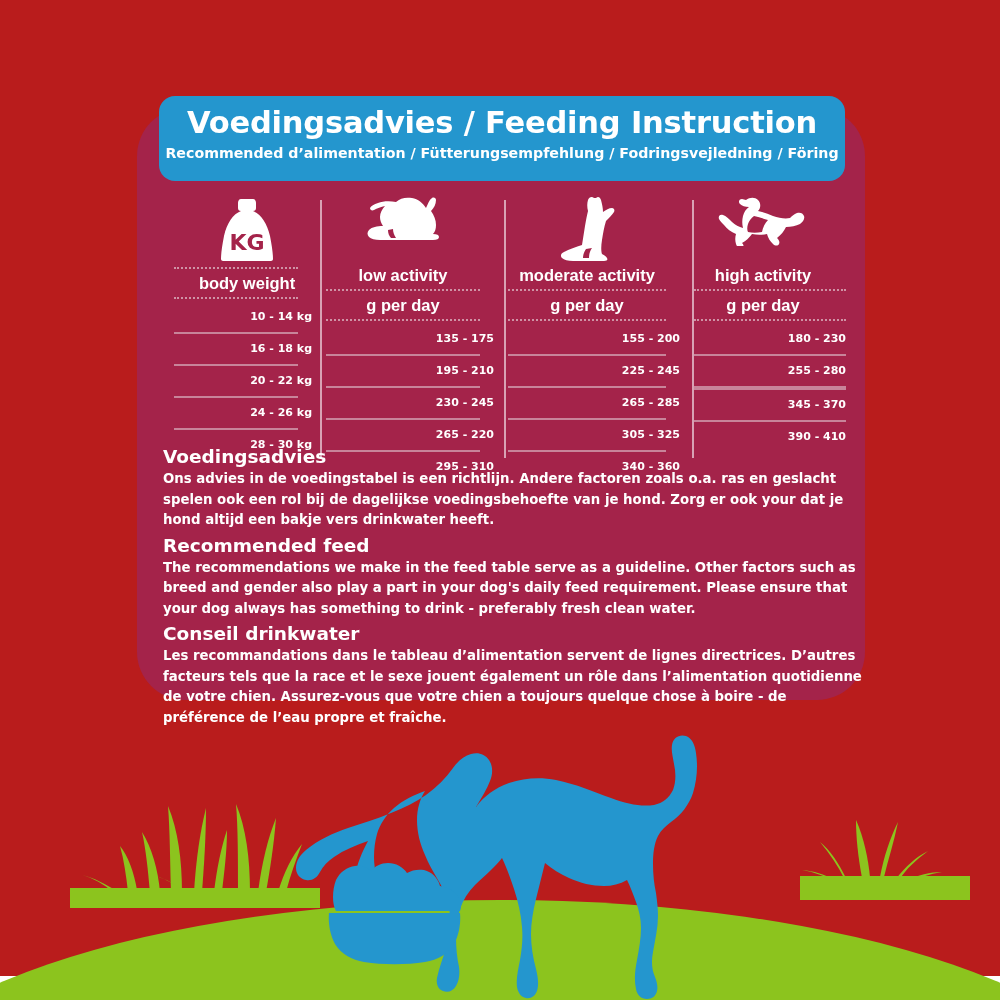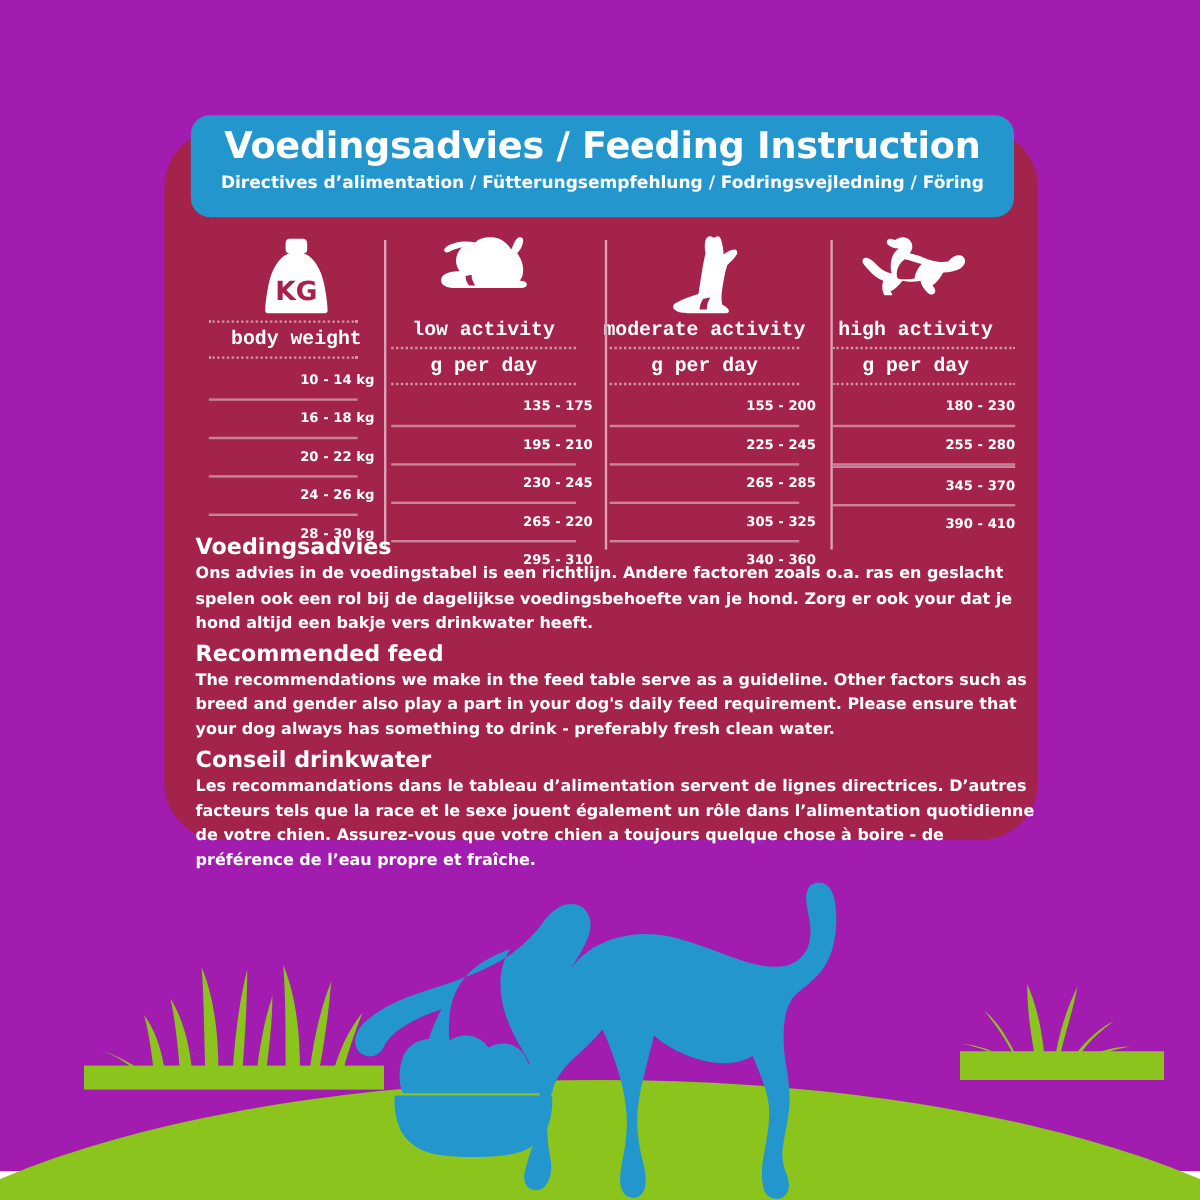--- a/index.html
+++ b/index.html
@@ -11,21 +11,21 @@
   body {
     width: 1000px;
     height: 1000px;
     overflow: hidden;
     font-family: "DejaVu Sans", sans-serif;
   }
   #stage {
     position: relative;
     width: 1000px;
     height: 976px;
-    background: #a21caf;
+    background: #b91c1c;
   }
 
   
   #panel {
     position: absolute;
     left: 137px;
     top: 108px;
     width: 728px;
     height: 592px;
     background: #a4234a;
@@ -104,21 +104,21 @@
     padding-bottom: 1px;
     box-sizing: border-box;
   }
   .hdr-label {
     color: #ffffff;
     font-size: 16.5px;
     font-weight: bold;
     text-align: center;
     line-height: 22px;
     white-space: nowrap;
-    font-family: Liberation Mono, monospace;
+    font-family: Liberation Sans, sans-serif;
   }
   .cell-pad-l { padding-left: 22px; }
   .cell-pad-r { padding-right: 14px; }
 
   .dotted {
     height: 0;
     border-top: 2px dotted #cf93a6;
     margin: 3px 14px 3px 14px;
   }
   .solid {
@@ -304,21 +304,21 @@
                  C459,235 461,223 460,213
                  Z"></path>
       </g>
     </svg>
   </div>
 
   <div id="panel"></div>
 
   <div id="header">
     <div id="header-title">Voedingsadvies / Feeding Instruction</div>
-    <div id="header-sub">Directives d’alimentation / Fütterungsempfehlung / Fodringsvejledning / Föring</div>
+    <div id="header-sub">Recommended d’alimentation / Fütterungsempfehlung / Fodringsvejledning / Föring</div>
   </div>
 
   <div id="table">
 
     <div class="vdiv" id="vdiv1"></div>
     <div class="vdiv" id="vdiv2"></div>
     <div class="vdiv" id="vdiv3"></div>
 
     <div class="col w1">
       <div class="icon-cell cell-pad-l">

